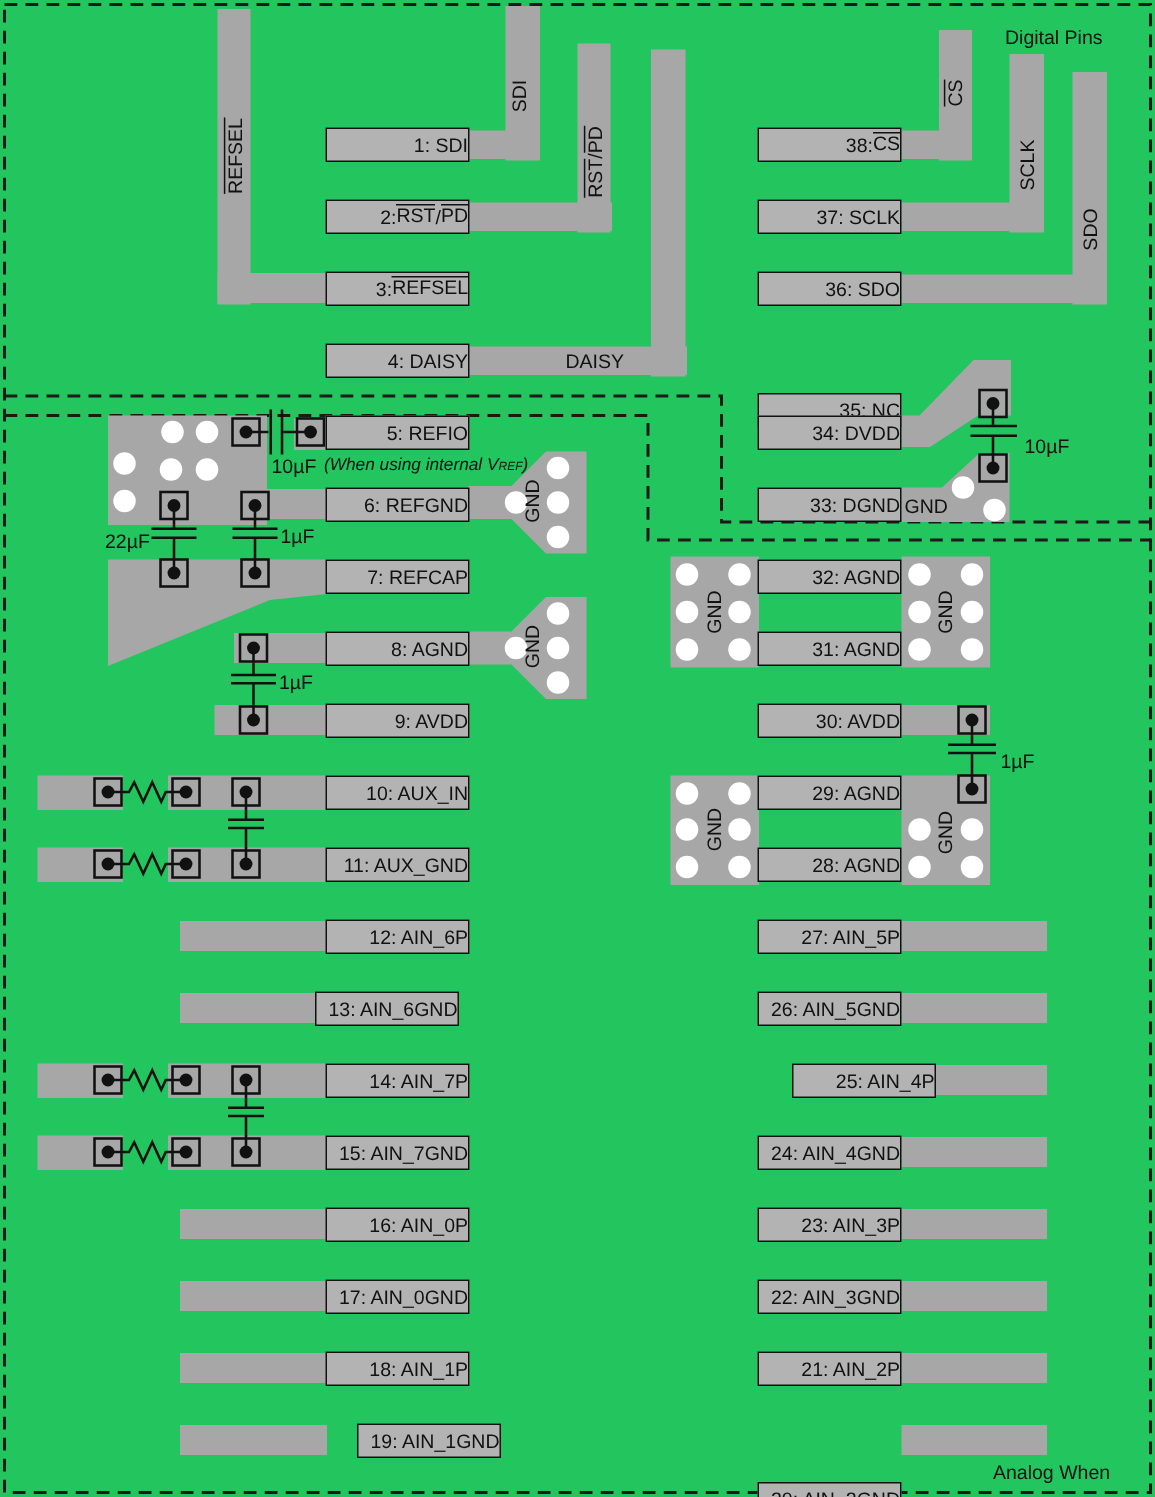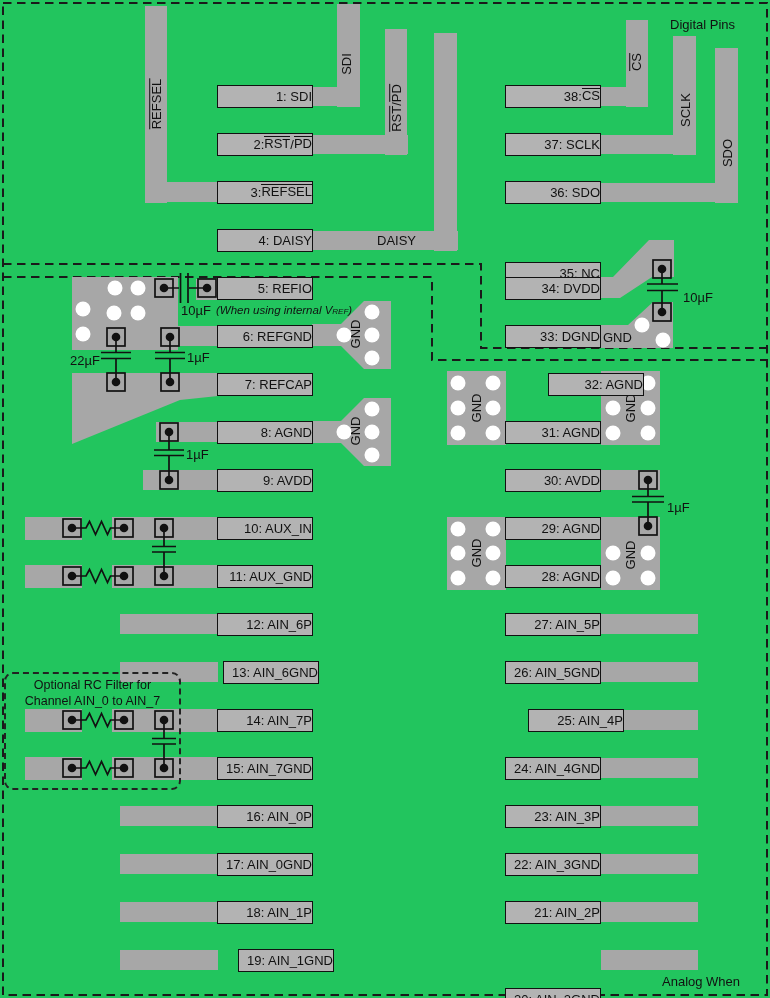--- a/index.html
+++ b/index.html
@@ -236,24 +236,20 @@
   <div class="lbl rot" style="left:630px;top:555px">GND</div>
 
   <div class="lbl" style="left:181px;top:303px">10µF</div>
   <div class="lbl note" style="left:216px;top:304px"><span>(When using internal V</span><span class="sub">REF</span><span>)</span></div>
   <div class="lbl" style="left:70px;top:353px">22µF</div>
   <div class="lbl" style="left:187px;top:350px">1µF</div>
   <div class="lbl" style="left:186px;top:447px">1µF</div>
   <div class="lbl" style="left:683px;top:290px">10µF</div>
   <div class="lbl" style="left:667px;top:500px">1µF</div>
 
-  <div class="rcbox">
-    <div>Optional RC Filter for</div>
-    <div>Channel AIN_0 to AIN_7</div>
-  </div>
 
 <div class="pinbox" style="left: 217px; top: 84.5px;">
       <span>1: SDI</span>
     </div>
     <div class="pinbox" style="left: 217px; top: 132.5px;">
       <span>2: </span>
       <span class="ov">RST</span>
       <span>/</span>
       <span class="ov">PD</span>
     </div>
@@ -281,21 +277,21 @@
     </div>
     <div class="pinbox" style="left: 217px; top: 516.5px;">
       <span>10: AUX_IN</span>
     </div>
     <div class="pinbox" style="left: 217px; top: 564.5px;">
       <span>11: AUX_GND</span>
     </div>
     <div class="pinbox" style="left: 217px; top: 612.5px;">
       <span>12: AIN_6P</span>
     </div>
-    <div class="pinbox" style="left: 223px; top: 660.5px; padding-left: 12px;">
+    <div class="pinbox" style="left: 210px; top: 660.5px; padding-left: 12px;">
       <span>13: AIN_6GND</span>
     </div>
     <div class="pinbox" style="left: 217px; top: 708.5px;">
       <span>14: AIN_7P</span>
     </div>
     <div class="pinbox" style="left: 217px; top: 756.5px;">
       <span>15: AIN_7GND</span>
     </div>
     <div class="pinbox" style="left: 217px; top: 804.5px;">
       <span>16: AIN_0P</span>
@@ -321,21 +317,21 @@
     </div>
     <div class="pinbox" style="left: 505px; top: 228.5px; margin-top: 33px;">
       <span>35: NC</span>
     </div>
     <div class="pinbox" style="left: 505px; top: 276.5px;">
       <span>34: DVDD</span>
     </div>
     <div class="pinbox" style="left: 505px; top: 324.5px;">
       <span>33: DGND</span>
     </div>
-    <div class="pinbox" style="left: 505px; top: 372.5px; margin-left: 43px;">
+    <div class="pinbox" style="left: 505px; top: 372.5px;">
       <span>32: AGND</span>
     </div>
     <div class="pinbox" style="left: 505px; top: 420.5px;">
       <span>31: AGND</span>
     </div>
     <div class="pinbox" style="left: 505px; top: 468.5px;">
       <span>30: AVDD</span>
     </div>
     <div class="pinbox" style="left: 505px; top: 516.5px;">
       <span>29: AGND</span>

